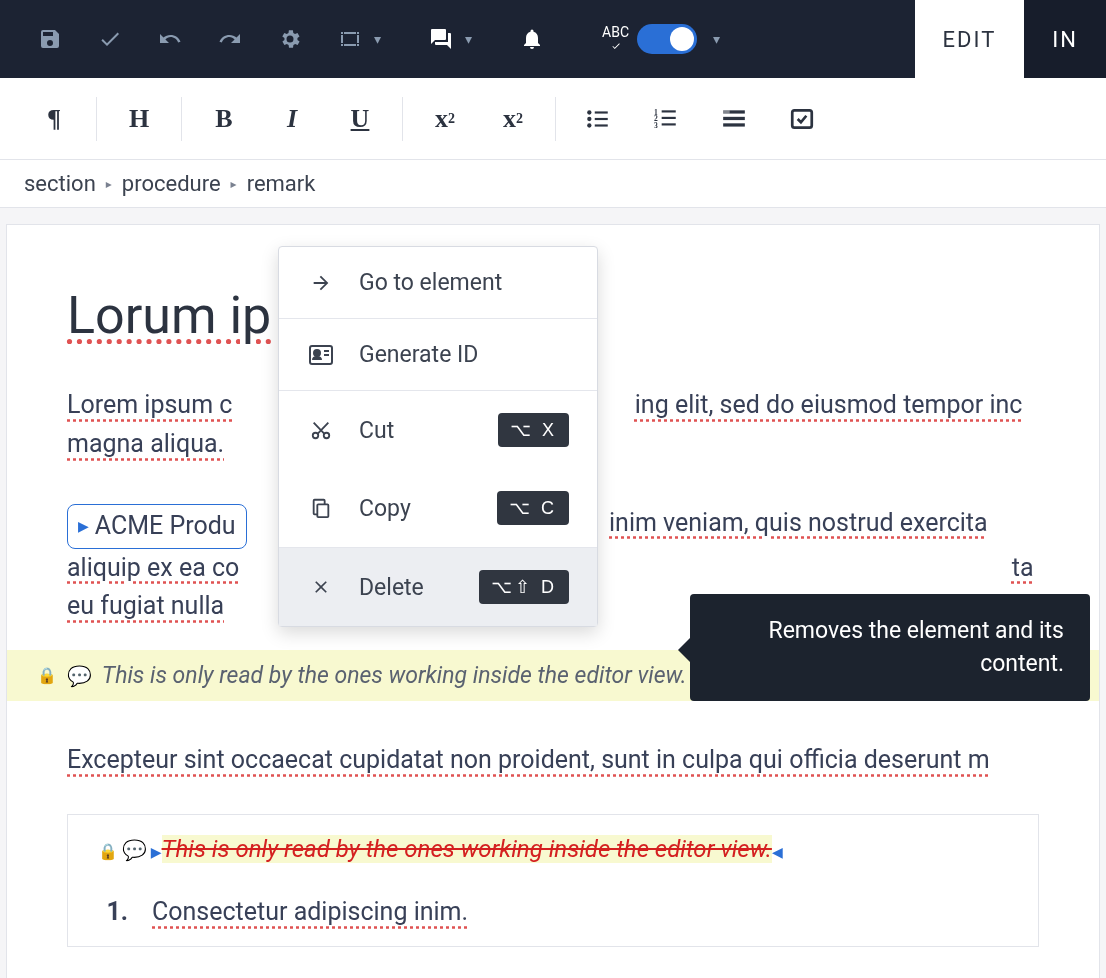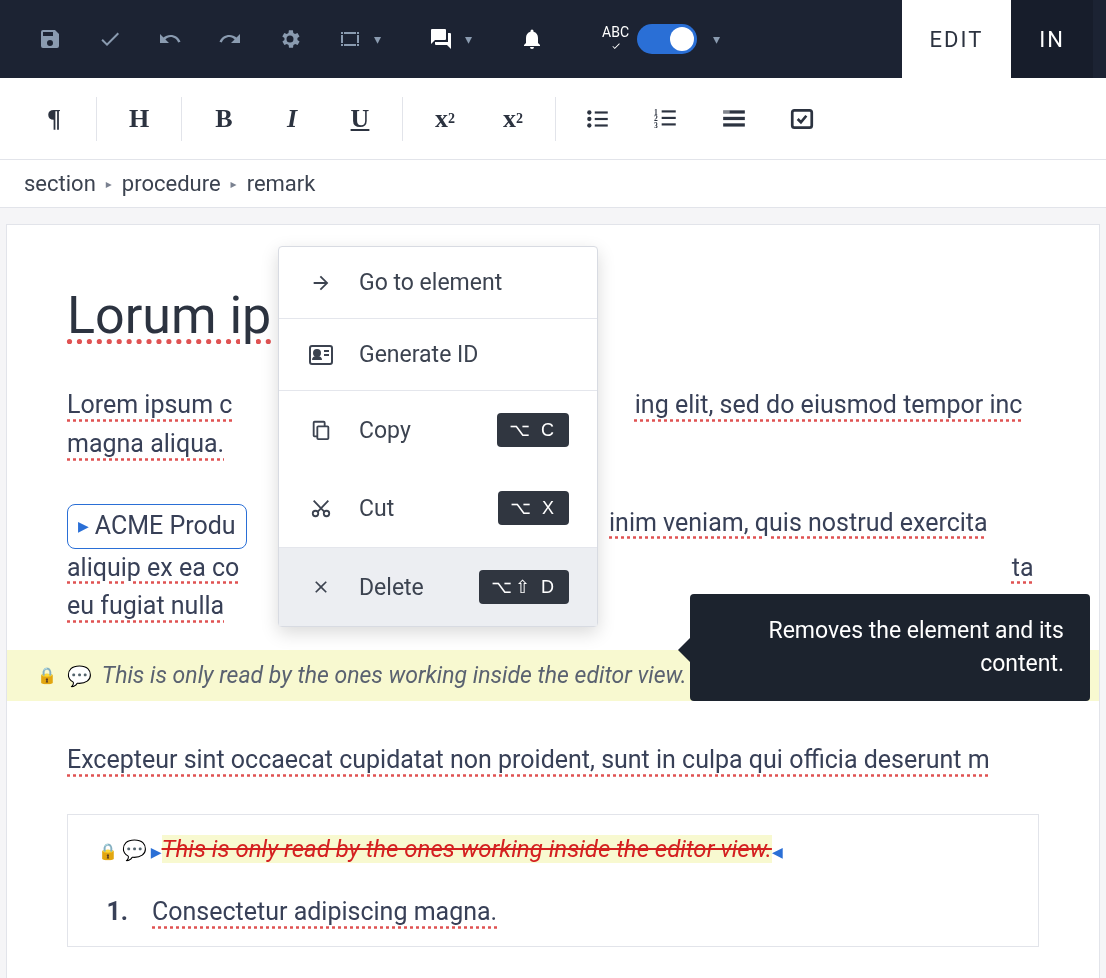--- a/index.html
+++ b/index.html
@@ -6,21 +6,21 @@
 body { font-family: -apple-system, "Segoe UI", Roboto, sans-serif; background: #f5f5f7; width: 1106px; height: 978px; overflow: hidden; position: relative; }
 
 
 .top-toolbar { background: #1c2333; height: 78px; display: flex; align-items: center; padding: 0 20px; position: relative; }
 .top-toolbar .tb-btn { width: 60px; height: 78px; display: flex; align-items: center; justify-content: center; color: #8a9bb0; cursor: pointer; }
 .top-toolbar .tb-btn svg { width: 24px; height: 24px; fill: currentColor; }
 .top-toolbar .chevgrp { display: flex; align-items: center; margin-left: 10px; }
 .top-toolbar .chev { color: #8a9bb0; font-size: 14px; margin-left: 4px; }
 .toggle { width: 60px; height: 30px; background: #2a6fd6; border-radius: 15px; position: relative; margin-left: 8px; }
 .toggle .knob { position: absolute; right: 3px; top: 3px; width: 24px; height: 24px; background: #fff; border-radius: 50%; }
-.tabs { display: flex; position: absolute; right: 13px; top: 0; height: 78px; }
+.tabs { display: flex; position: absolute; right: 0; top: 0; height: 78px; }
 .tab { height: 78px; padding: 0 28px; display: flex; align-items: center; font-size: 22px; letter-spacing: 2px; color: #fff; background: #171d2b; cursor: pointer; }
 .tab.active { background: #fff; color: #2c3340; }
 
 
 .fmt-toolbar { background: #fff; height: 82px; display: flex; align-items: center; padding: 0 20px; border-bottom: 1px solid #e2e4ea; }
 .fmt-btn { width: 68px; height: 60px; display: flex; align-items: center; justify-content: center; color: #2c3340; cursor: pointer; font-size: 26px; font-weight: bold; font-family: Georgia, serif; }
 .fmt-sep { width: 1px; height: 44px; background: #e2e4ea; margin: 0 8px; }
 
 
 .breadcrumb { background: #fff; height: 48px; display: flex; align-items: center; padding: 0 24px; border-bottom: 1px solid #e2e4ea; font-size: 22px; color: #3c4350; }
@@ -206,21 +206,21 @@
   </div>
 
   <div class="inner-list">
     <div>
       <span class="lock-icon">🔒</span>
       <span class="bubble-icon">💬</span>
       <span class="tri">▶</span><span class="inline-comment">This is only read by the ones working inside the editor view.</span><span class="tri" style="transform:scaleX(-1);display:inline-block">▶</span>
     </div>
     <div class="list-item">
       <span class="list-num">1.</span>
-      <span class="redline">Consectetur adipiscing magna.</span>
+      <span class="redline">Consectetur adipiscing inim.</span>
     </div>
   </div>
 </div>
 
 <div class="ctxmenu">
   <div class="ctx-item">
     <span class="ctx-icon">
         <svg width="22" height="22" viewBox="0 0 24 24" fill="#3c4350">
           <path d="M12 4l-1.4 1.4L16.2 11H4v2h12.2l-5.6 5.6L12 20l8-8z"></path>
         </svg>
@@ -237,38 +237,38 @@
           <line x1="15" y1="6" x2="20" y2="6"></line>
           <line x1="15" y1="10" x2="20" y2="10"></line>
         </svg>
       </span>
     <span>Generate ID</span>
   </div>
   <div class="ctx-sep"></div>
   <div class="ctx-item">
     <span class="ctx-icon">
         <svg width="22" height="22" viewBox="0 0 24 24" fill="none" stroke="#3c4350" stroke-width="2">
-          <rect x="8" y="8" width="12" height="14" rx="1"></rect>
-          <path d="M16 8V4a1 1 0 0 0-1-1H5a1 1 0 0 0-1 1v14a1 1 0 0 0 1 1h3"></path>
-        </svg>
-      </span>
-    <span>Copy</span>
-    <span class="shortcut">⌥ C</span>
-  </div>
-  <div class="ctx-item">
-    <span class="ctx-icon">
-        <svg width="22" height="22" viewBox="0 0 24 24" fill="none" stroke="#3c4350" stroke-width="2">
           <circle cx="6" cy="18" r="3"></circle>
           <circle cx="18" cy="18" r="3"></circle>
           <path d="M8.5 16L20 4M15.5 16L4 4"></path>
         </svg>
       </span>
     <span>Cut</span>
     <span class="shortcut">⌥ X</span>
   </div>
+  <div class="ctx-item">
+    <span class="ctx-icon">
+        <svg width="22" height="22" viewBox="0 0 24 24" fill="none" stroke="#3c4350" stroke-width="2">
+          <rect x="8" y="8" width="12" height="14" rx="1"></rect>
+          <path d="M16 8V4a1 1 0 0 0-1-1H5a1 1 0 0 0-1 1v14a1 1 0 0 0 1 1h3"></path>
+        </svg>
+      </span>
+    <span>Copy</span>
+    <span class="shortcut">⌥ C</span>
+  </div>
   <div class="ctx-sep"></div>
   <div class="ctx-item hover">
     <span class="ctx-icon">
         <svg width="20" height="20" viewBox="0 0 24 24" fill="#3c4350">
           <path d="M19 6.4L17.6 5 12 10.6 6.4 5 5 6.4 10.6 12 5 17.6 6.4 19 12 13.4 17.6 19 19 17.6 13.4 12z"></path>
         </svg>
       </span>
     <span>Delete</span>
     <span class="shortcut">⌥⇧ D</span>
   </div>

